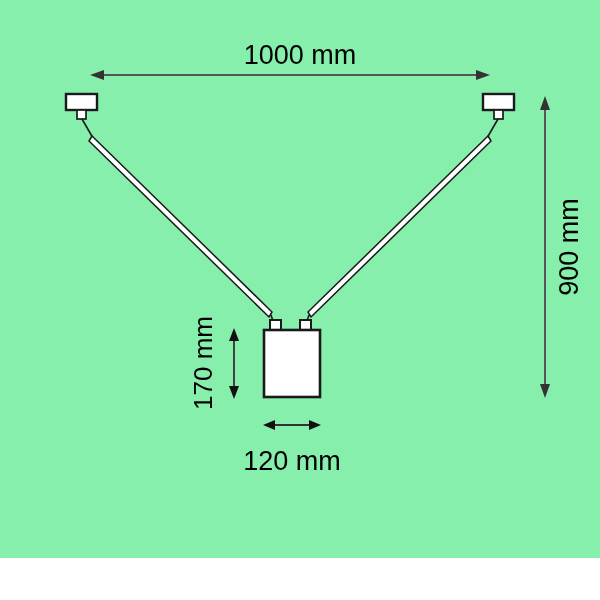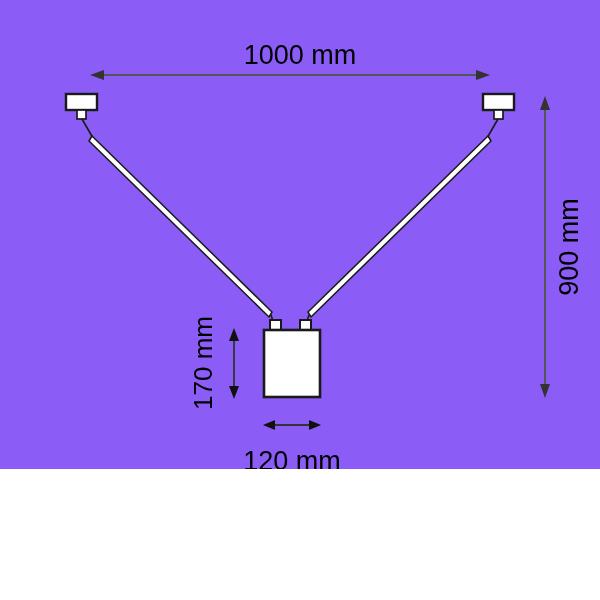--- a/index.html
+++ b/index.html
@@ -7,22 +7,22 @@
     margin: 0;
     padding: 0;
     background: #ffffff;
   }
   body {
     font-family: "Liberation Sans", sans-serif;
   }
   #drawing-root {
     position: relative;
     width: 600px;
-    height: 469px;
-    background: #8b5cf6;
+    height: 558px;
+    background: #86efac;
     overflow: hidden;
   }
   #drawing-svg {
     position: absolute;
     left: 0;
     top: 0;
     width: 600px;
     height: 600px;
     display: block;
   }

